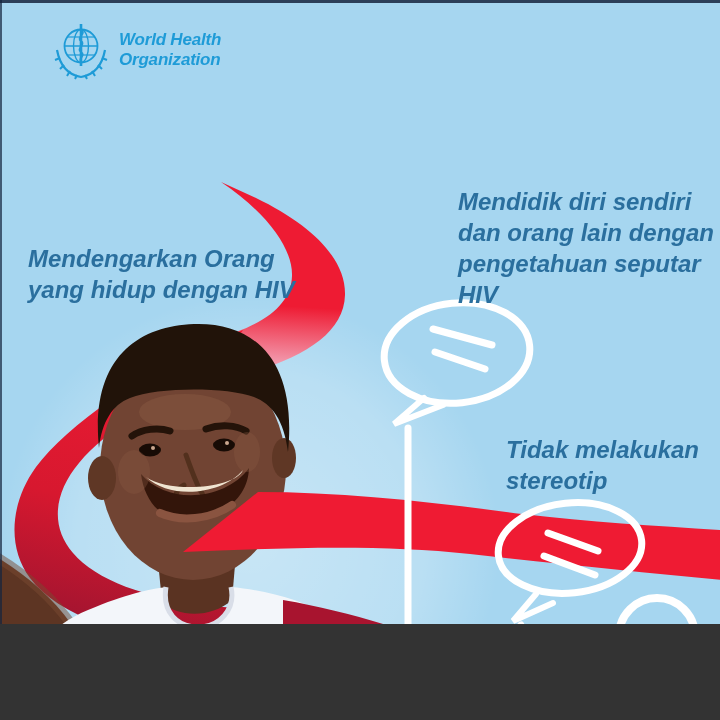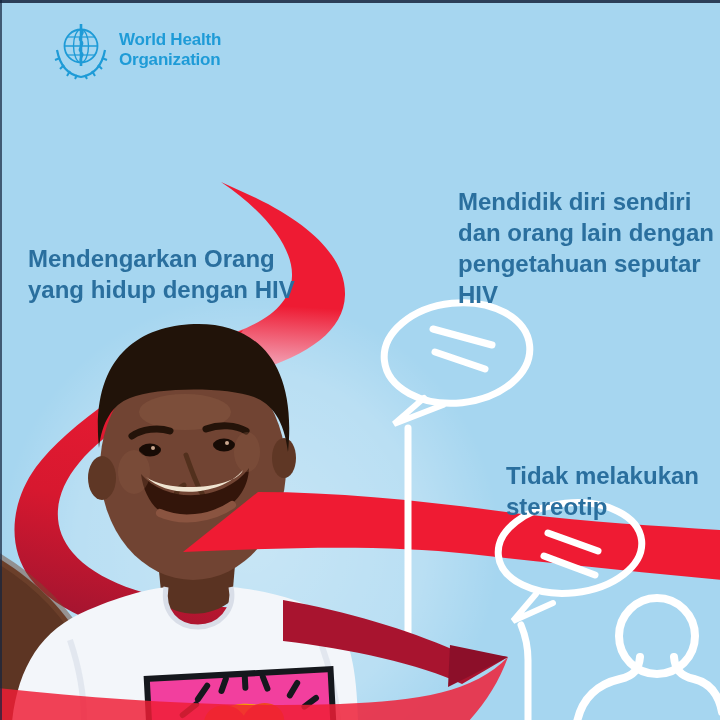--- a/index.html
+++ b/index.html
@@ -1,29 +1,30 @@
 <!DOCTYPE html>
 <html><head>
 <meta charset="utf-8">
 <style>
   html,body{margin:0;padding:0;background:#333;}
   .poster{
-    position:relative;width:720px;height:720px;overflow:hidden;
+    position:relative;width:720px;height:624px;overflow:hidden;
     background:#a6d6f0;
     font-family:"Liberation Sans","DejaVu Sans",sans-serif;
+    font-style:italic;
   }
   .edge-top{position:absolute;left:0;top:0;width:720px;height:3px;background:#16253e;opacity:.85;z-index:40;}
   .edge-left{position:absolute;left:0;top:0;width:2px;height:720px;background:#16253e;opacity:.7;z-index:40;}
   .artwork{position:absolute;left:0;top:0;z-index:1;}
   .txt{position:absolute;z-index:20;white-space:pre-line;font-weight:bold;color:#2a6f9e;}
   .title{left:28px;top:102px;font-size:28px;line-height:35px;letter-spacing:-0.3px;}
   .tip{font-size:24px;line-height:31px;}
   .tip-listen{left:28px;top:243px;}
   .tip-educate{left:458px;top:186px;}
-  .tip-stereotype{left:506px;top:460px;}
+  .tip-stereotype{left:506px;top:434px;}
   .logo{position:absolute;left:52px;top:20px;z-index:20;display:flex;align-items:center;}
   .logo-text{margin-left:9px;color:#1e9bd7;font-weight:bold;font-size:17px;line-height:20px;letter-spacing:-0.2px;}
 </style>
 </head>
 <body>
 
 <div class="poster">
 
   <svg class="artwork" width="720" height="720" viewBox="0 0 720 720">
     <defs>

